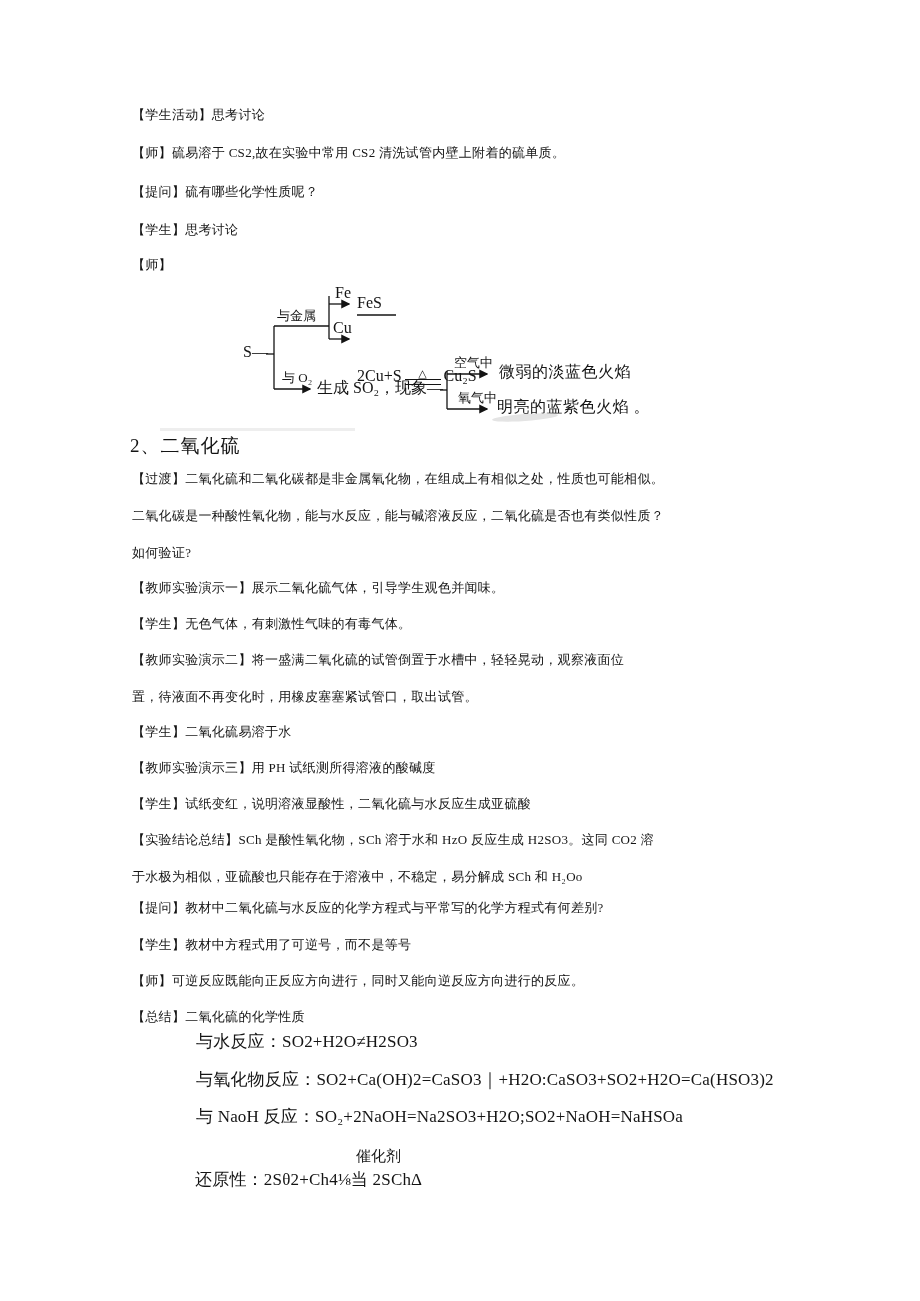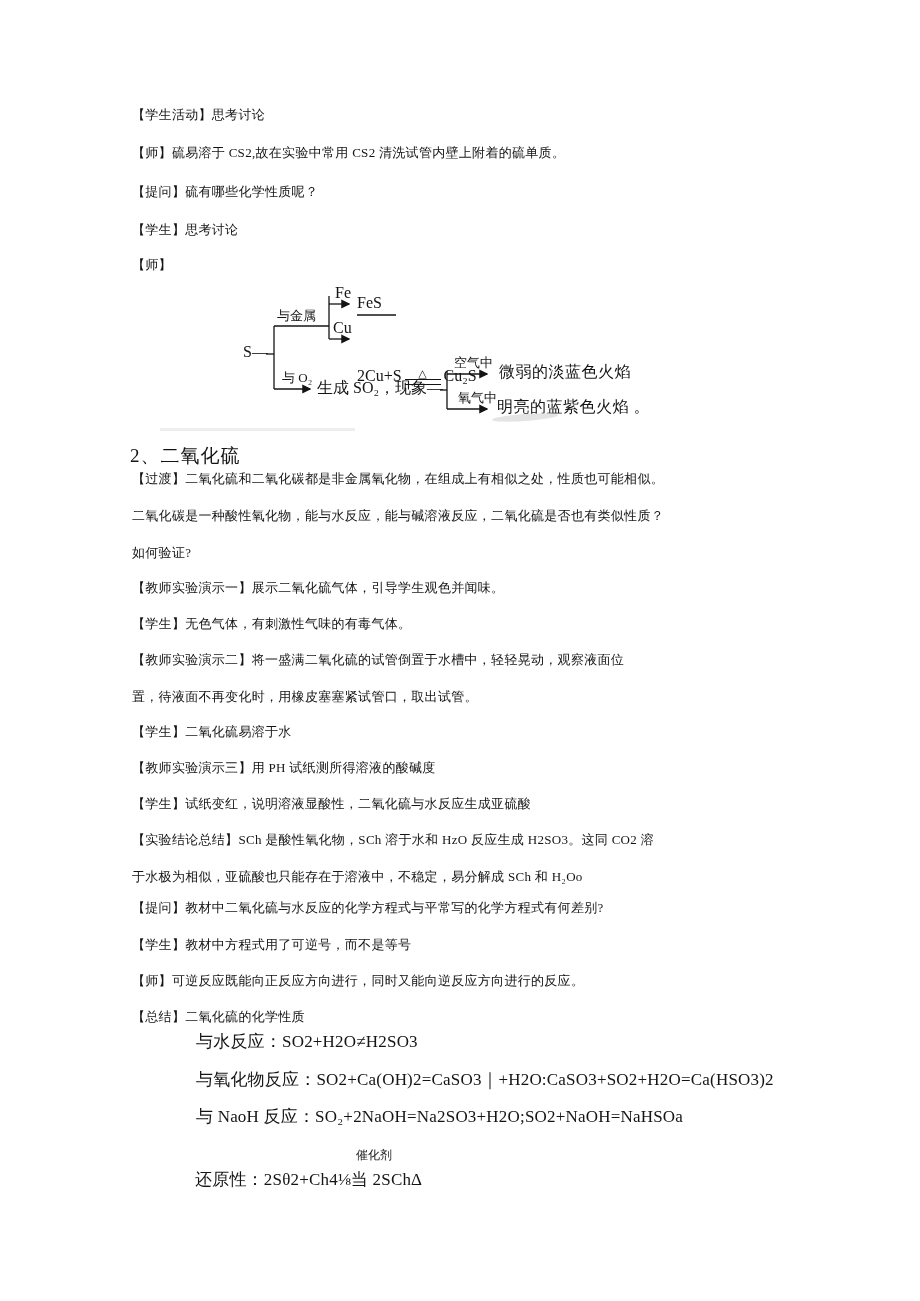--- a/index.html
+++ b/index.html
@@ -16,32 +16,31 @@
     white-space:nowrap;
     font-size:13px;
     line-height:22px;
     letter-spacing:0.3px;
   }
   .heading{
     position:absolute;
     white-space:nowrap;
     font-size:19px;
     letter-spacing:1px;
-    margin-top:10px;
   }
   .summary-line{
     position:absolute;
     white-space:nowrap;
     font-size:17px;
     letter-spacing:0.2px;
   }
   .small-label{
     position:absolute;
     white-space:nowrap;
-    font-size:12px;
+    font-size:15px;
   }
   
   .diagram{
     position:absolute;
     left:228px;top:281px;
     width:445px;height:150px;
   }
   .diagram svg{position:absolute;left:0;top:0;}
   .dlabel{
     position:absolute;

